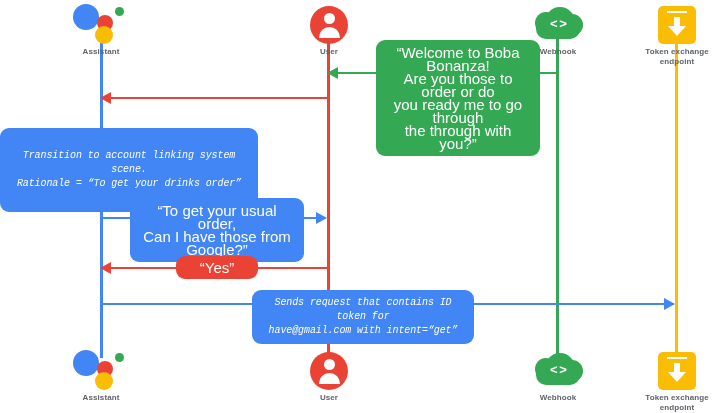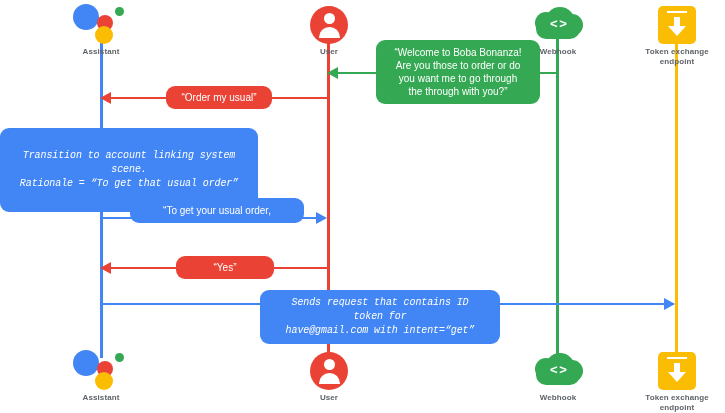--- a/index.html
+++ b/index.html
@@ -149,21 +149,21 @@
   .arrow-head.right { border-left-width: 11px;  border-left-style: solid; }
 
   
   .bubble {
     position: absolute;
     border-radius: 9px;
     color: #ffffff;
     text-align: center;
     box-sizing: border-box;
     line-height: 13px;
-    font-size: 10px;
+    font-size: 15px;
     padding: 6px 10px;
   }
   .bubble.red   { background: #ea4335; }
   .bubble.green { background: #34a853; }
   .bubble.blue  { background: #4285f4; }
 
   .bubble.mono {
     font-family: "Liberation Mono", monospace;
     font-style: italic;
     font-size: 10px;
@@ -218,50 +218,48 @@
     </div>
     <div class="actor-label">Token exchange</div>
     <div class="actor-label" style="margin-top:0;">endpoint</div>
   </div>
 
   <div class="arrow-line" style="left:336px; top:72px; width:222px; background:#34a853;"></div>
   <div class="arrow-head left" style="left:327px; top:67px; border-right-color:#34a853;"></div>
   <div class="bubble green" style="left:376px; top:40px; width:164px;">
     <div>“Welcome to Boba Bonanza!</div>
     <div>Are you those to order or do</div>
-    <div>you want me to go through</div>
+    <div>you ready me to go through</div>
     <div>the through with you?”</div>
   </div>
 
   <div class="arrow-line" style="left:109px; top:97px; width:220px; background:#ea4335;"></div>
   <div class="arrow-head left" style="left:100px; top:92px; border-right-color:#ea4335;"></div>
-  <div class="bubble red" style="left:166px; top:86px; width:106px; padding:5px 8px;">
-    <div>“Order my usual”</div>
-  </div>
 
   <div class="bubble blue mono" style="left:0px; top:128px; width:258px; padding:21px 8px;">
     <div>Transition to account linking system scene.</div>
-    <div>Rationale = “To get that usual order”</div>
+    <div>Rationale = “To get your drinks order”</div>
   </div>
 
   <div class="arrow-line" style="left:103px; top:217px; width:222px; background:#4285f4;"></div>
   <div class="arrow-head right" style="left:316px; top:212px; border-left-color:#4285f4;"></div>
   <div class="bubble blue" style="left:130px; top:198px; width:174px;">
     <div>“To get your usual order,</div>
+    <div>Can I have those from Google?”</div>
   </div>
 
   <div class="arrow-line" style="left:109px; top:267px; width:220px; background:#ea4335;"></div>
   <div class="arrow-head left" style="left:100px; top:262px; border-right-color:#ea4335;"></div>
-  <div class="bubble red" style="left:176px; top:256px; width:98px; padding:5px 4px;">
+  <div class="bubble red" style="left:176px; top:256px; width:82px; padding:5px 4px;">
     <div>“Yes”</div>
   </div>
 
   <div class="arrow-line" style="left:103px; top:303px; width:571px; background:#4285f4;"></div>
   <div class="arrow-head right" style="left:664px; top:298px; border-left-color:#4285f4;"></div>
-  <div class="bubble blue mono" style="left:260px; top:290px; width:240px; padding:6px 16px;">
+  <div class="bubble blue mono" style="left:252px; top:290px; width:222px; padding:6px 16px;">
     <div>Sends request that contains ID token for</div>
     <div>have@gmail.com with intent=“get”</div>
   </div>
 
   <div class="actor" style="left:41px; top:348px;">
     <div class="assistant-logo">
       <i class="dot-blue"></i>
         <i class="dot-red"></i>
         <i class="dot-green"></i>
         <i class="dot-yellow"></i>

